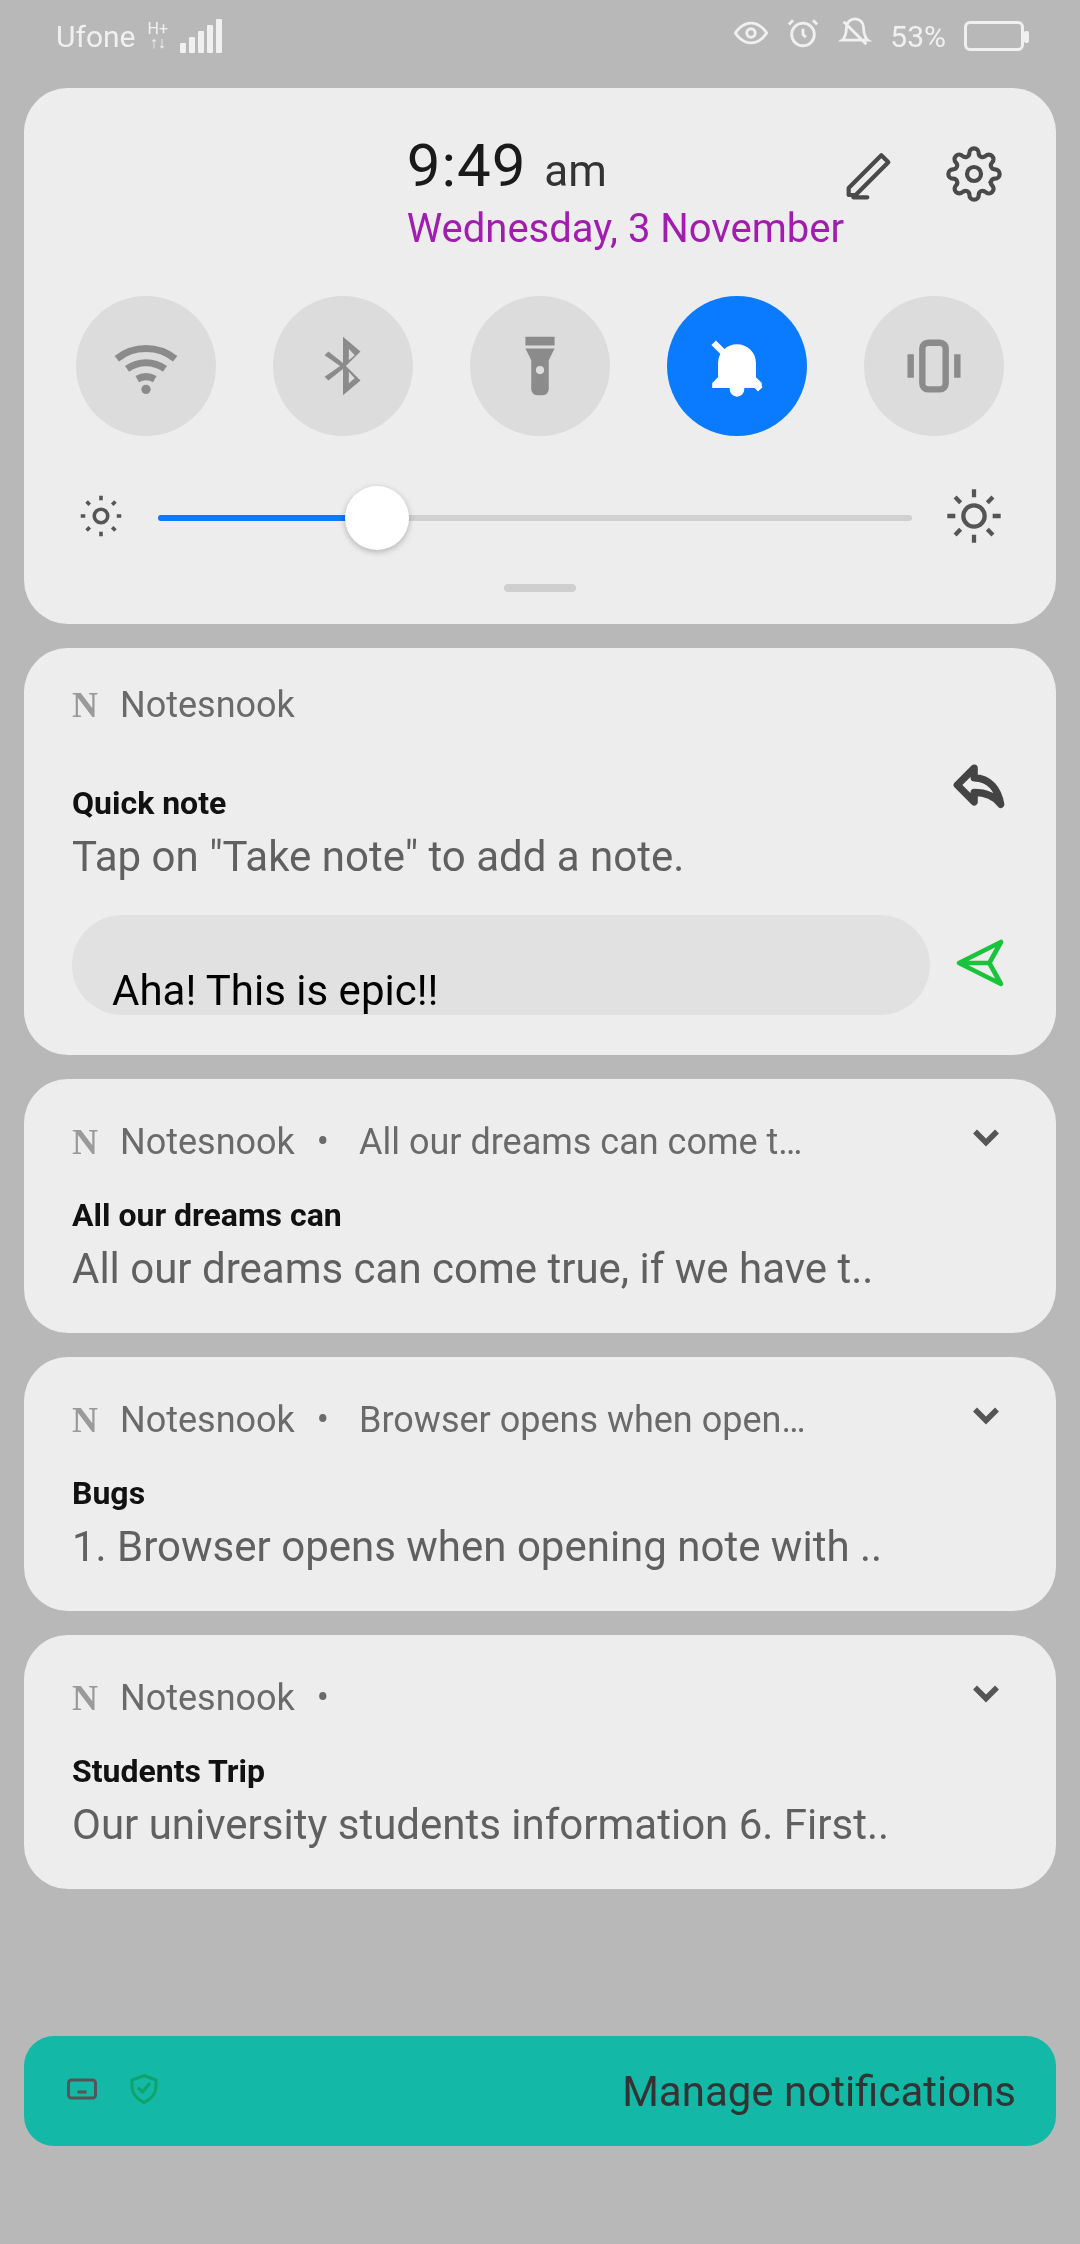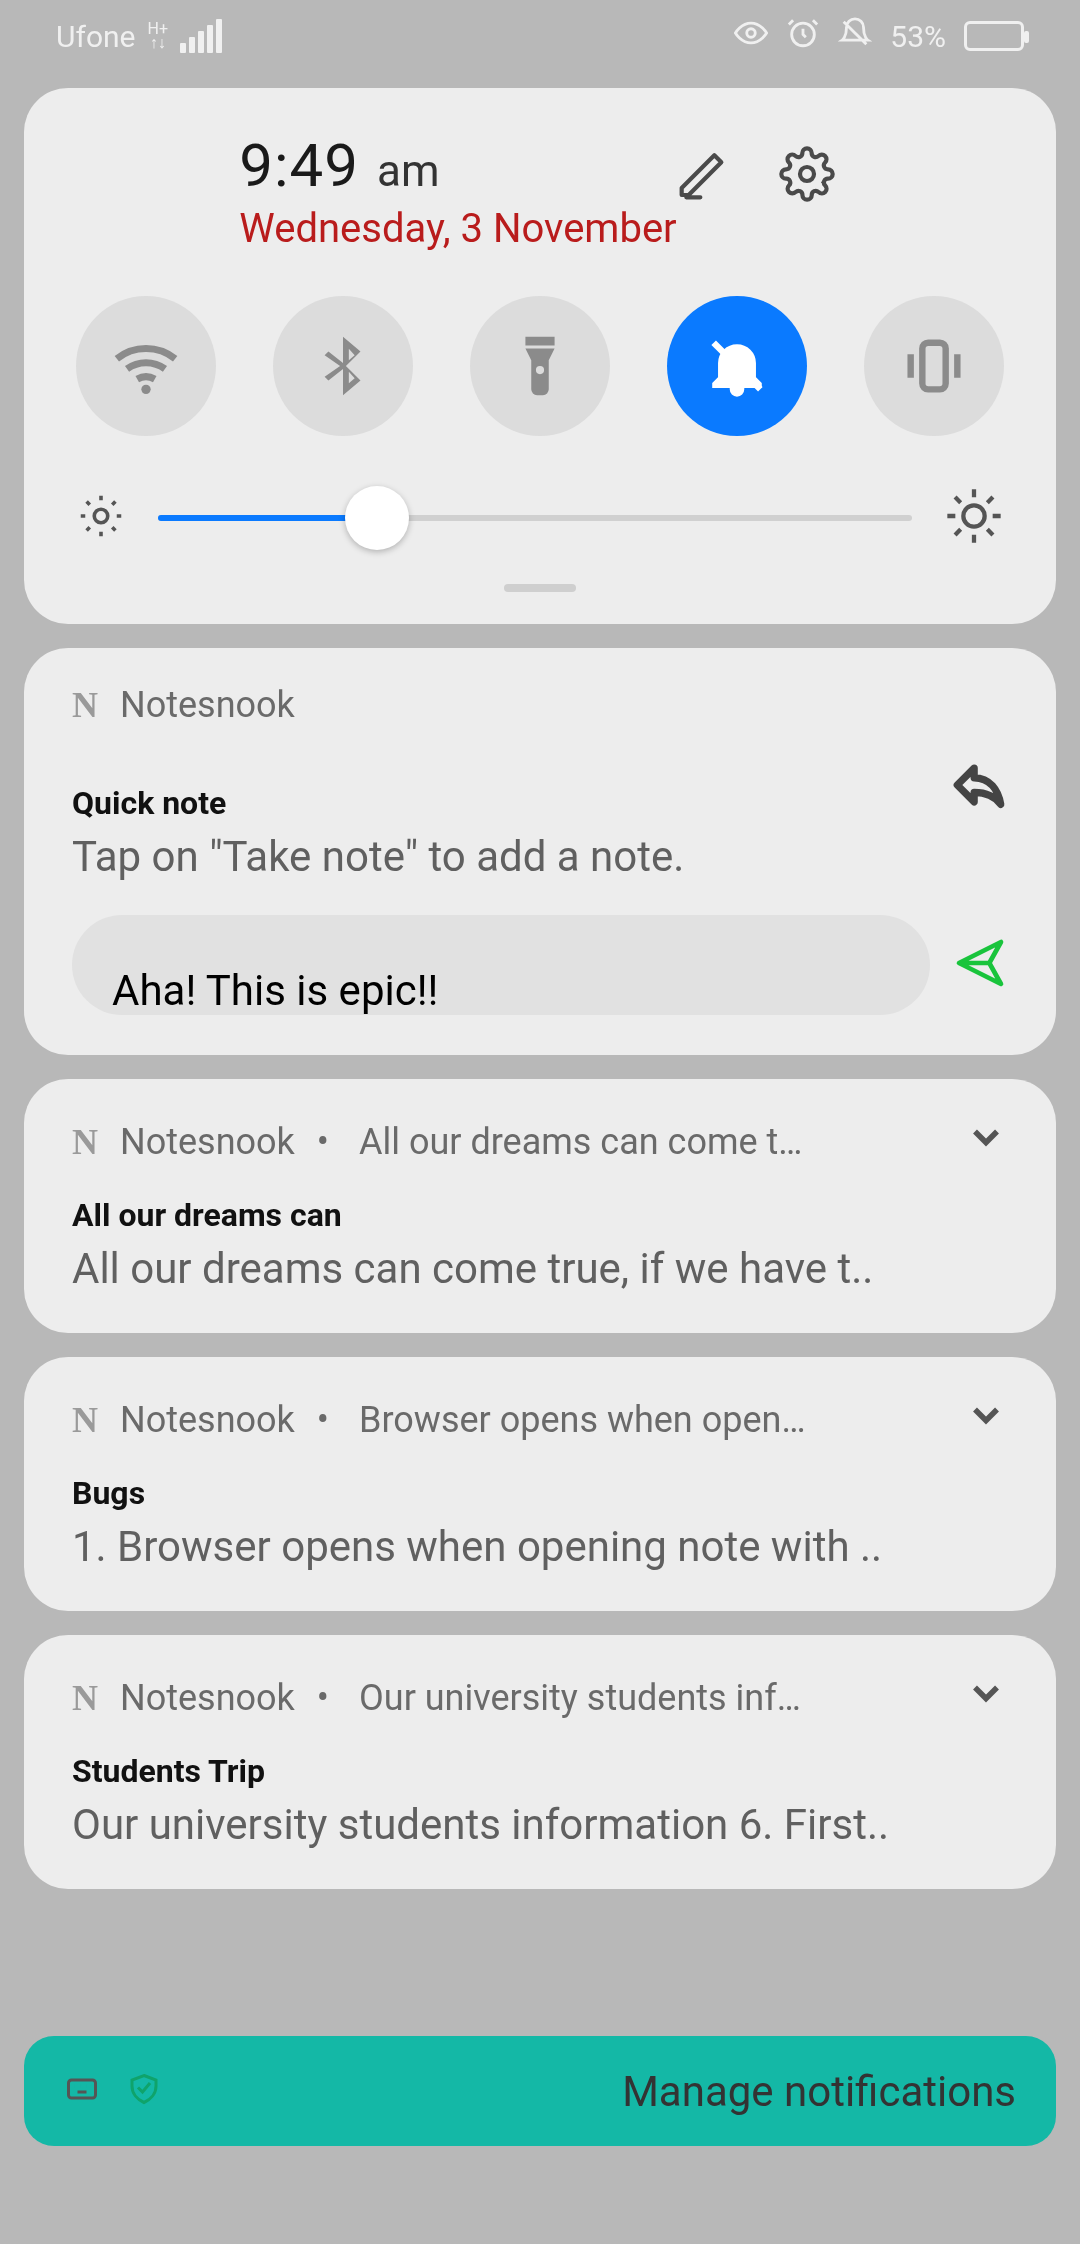--- a/index.html
+++ b/index.html
@@ -45,26 +45,26 @@
   .cards { padding: 16px 24px 0 24px; display:flex; flex-direction:column; gap:24px; }
 
   .card {
     background: #ededed;
     border-radius: 44px;
     padding: 42px 48px 42px 48px;
     position: relative;
   }
 
   
-  .qs-header { display:flex; justify-content:center; align-items:flex-start; }
+  .qs-header { display:flex; justify-content:flex-end; align-items:flex-start; }
   .qs-time-block { display:flex; flex-direction:column; }
   .qs-time { display:flex; align-items:baseline; gap:18px; color:#1a1a1a; }
   .qs-time .t { font-size: 60px; font-weight:400; letter-spacing:1px;}
   .qs-time .ampm { font-size:44px; color:#333;}
-  .qs-date { font-size:40px; color:#b91c1c; margin-top:4px; }
+  .qs-date { font-size:40px; color:#a21caf; margin-top:4px; }
   .qs-actions { display:flex; gap:46px; align-items:center; padding-top:16px; padding-right:6px;}
   .qs-actions svg { width:56px; height:56px; }
 
   .qs-toggles { display:flex; justify-content:space-between; margin-top:44px; padding: 0 4px;}
   .toggle {
     width:140px; height:140px; border-radius:50%;
     background:#dcdcdc; display:flex; align-items:center; justify-content:center;
   }
   .toggle.active { background:#0a7aff; }
   .toggle svg { width:70px; height:70px; }
@@ -301,21 +301,20 @@
     </div>
     <div class="notif-title">Bugs</div>
     <div class="notif-body">1. Browser opens when opening note with ..</div>
   </div>
 
   <div class="card notif clip">
     <div class="notif-head">
       <span class="app-icon">N</span>
       <span>Notesnook</span>
       <span class="dot">•</span>
-      <span class="summary">Our university students inf…</span>
       <span class="chev"><svg viewBox="0 0 24 24">
             <path d="M6 9l6 6 6-6"></path>
           </svg></span>
     </div>
     <div class="notif-title">Students Trip</div>
     <div class="notif-body">Our university students information 6. First..</div>
   </div>
 
 </div>
 

